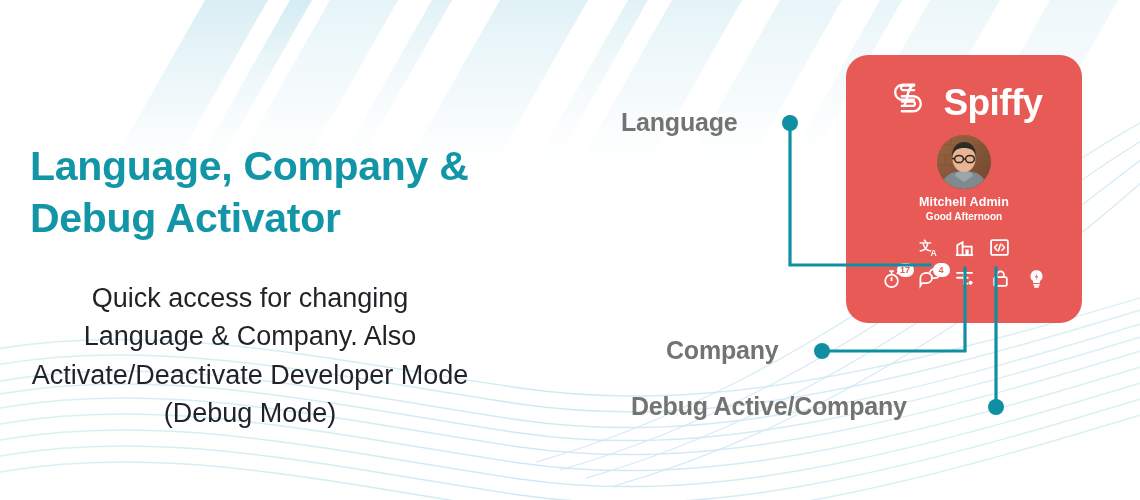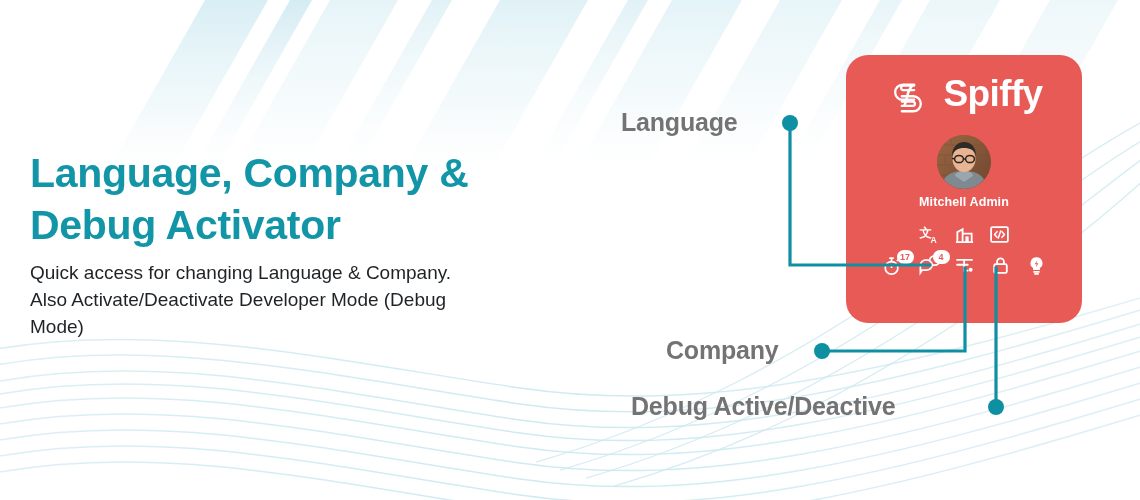--- a/index.html
+++ b/index.html
@@ -10,37 +10,38 @@
     position:relative;
     overflow:hidden;
   }
 
   
   #bg-layer { position:absolute; inset:0; z-index:0; pointer-events:none; }
 
   
   #headline-block {
     position:absolute;
-    left:30px; top:147px;
+    left:30px; top:140px;
     width:520px;
     z-index:3;
   }
   #headline {
     font-size:41px;
     font-weight:bold;
     line-height:1.28;
     color:#1195a7;
     letter-spacing:-0.3px;
   }
   #subcopy {
-    margin-top:8px;
-    font-size:19px;
+    margin-top:34px;
+    font-size:27px;
     line-height:1.42;
     color:#1f2326;
     max-width:440px;
+    text-align:center;
   }
 
   
   .callout {
     position:absolute;
     z-index:4;
     font-size:25px;
     font-weight:bold;
     color:#737373;
     white-space:nowrap;
@@ -57,21 +58,21 @@
   #spiffy-card {
     position:absolute;
     left:846px; top:55px;
     width:236px; height:268px;
     background:#e85a56;
     border-radius:22px;
     z-index:4;
     overflow:hidden;
   }
   #card-logo-row {
-    display:flex; align-items:flex-start; justify-content:center;
+    display:flex; align-items:flex-end; justify-content:center;
     gap:12px;
     padding-top:20px;
   }
   #logo-mark { width:46px; height:46px; flex:0 0 auto; }
   #logo-word {
     color:#ffffff;
     font-size:37px;
     font-weight:bold;
     letter-spacing:-0.6px;
     line-height:1;
@@ -176,21 +177,21 @@
   </g>
 </svg>
 
 <div id="headline-block">
   <h1 id="headline">Language, Company &amp; Debug Activator</h1>
   <p id="subcopy">Quick access for changing Language &amp; Company. Also Activate/Deactivate Developer Mode (Debug Mode)</p>
 </div>
 
 <div class="callout" id="callout-language">Language</div>
 <div class="callout" id="callout-company">Company</div>
-<div class="callout" id="callout-debug">Debug Active/Deactive</div>
+<div class="callout" id="callout-debug">Debug Active/Company</div>
 
 <svg id="connectors" viewBox="0 0 1140 500">
   <g stroke="#0f8fa2" stroke-width="3.2" fill="none" stroke-linecap="square">
 
     <path d="M790,124 L790,265 L930,265"></path>
 
     <path d="M823,351 L965,351 L965,268"></path>
 
     <path d="M996,268 L996,405"></path>
   </g>
@@ -246,20 +247,21 @@
           <ellipse cx="33" cy="24" rx="4.4" ry="3.6"></ellipse>
           <line x1="26.4" y1="24" x2="28.6" y2="24"></line>
           <line x1="15" y1="23.5" x2="17.6" y2="23.8"></line>
         </g>
         <path d="M21,31 C24,34 30,34 33,31 C31,34 23,34 21,31 Z" fill="#ffffff"></path>
       </g>
     </svg>
   </div>
 
   <div id="user-name">Mitchell Admin</div>
+  <div id="greeting">Good Afternoon</div>
 
   <div class="icon-row" id="icon-row-primary">
 
     <span class="card-icon">
       <svg viewBox="0 0 22 22" width="21" height="21">
         <g fill="#ffffff">
           <text x="0.5" y="13.5" font-family="'Liberation Sans', sans-serif" font-size="13" font-weight="bold">文</text>
           <text x="12" y="19.5" font-family="'Liberation Sans', sans-serif" font-size="9" font-weight="bold">A</text>
         </g>
       </svg>

